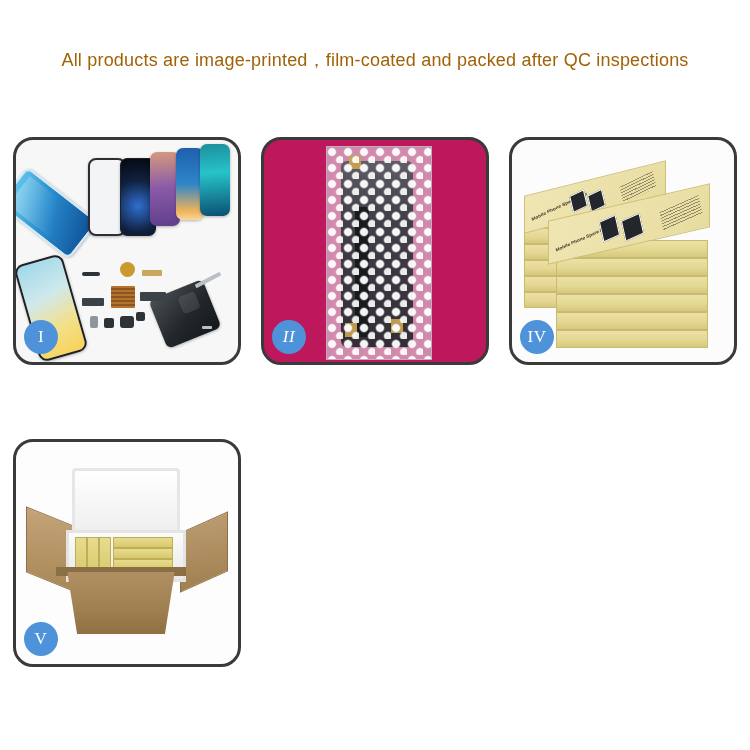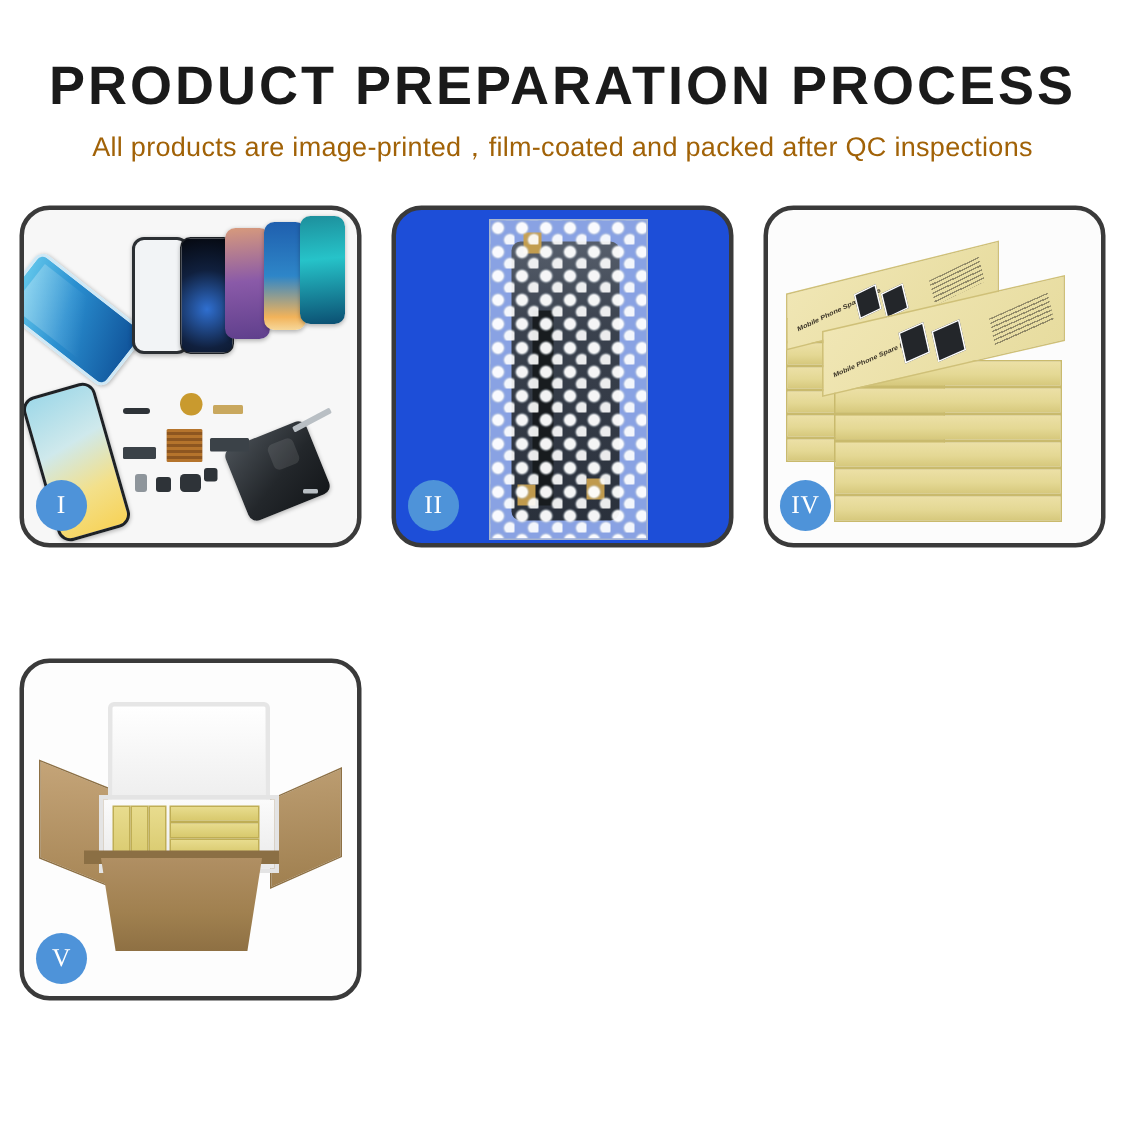--- a/index.html
+++ b/index.html
@@ -156,21 +156,21 @@
   .part.chip {
     background:
       repeating-linear-gradient(0deg,#b5742c 0 2px,#8d5620 2px 4px),
       repeating-linear-gradient(90deg,#b5742c 0 2px,#8d5620 2px 4px);
     border-radius: 1px;
   }
   .part.flex { background: #3b4248; border-radius: 1px; }
   .part.tool { background: #b9bfc4; border-radius: 1px; }
 
   
-  .p2 { background: #1d4ed8; }
+  .p2 { background: #be185d; font-style: italic; }
   .bubble-bag {
     position: absolute;
     left: 62px; top: 6px;
     width: 104px; height: 212px;
     background: rgba(226,232,236,.55);
     border: 1px solid rgba(180,190,198,.7);
     overflow: hidden;
   }
   .bubbles {
     position: absolute; inset: 0;
@@ -348,21 +348,20 @@
     background: #a98a5c;
     border: 1px solid rgba(110,88,56,.5);
   }
 </style>
 </head>
 <body>
 
 <div class="page">
 
   <div class="header">
-    <div class="title">PRODUCT PREPARATION PROCESS</div>
     <div class="subtitle">All products are image-printed，film-coated and packed after QC inspections</div>
   </div>
 
   <div class="grid">
 
     <div class="panel p1">
       <div class="scene">
         <div class="phone ph-a"></div>
         <div class="phone ph-b"></div>
         <div class="phone ph-c"></div>

